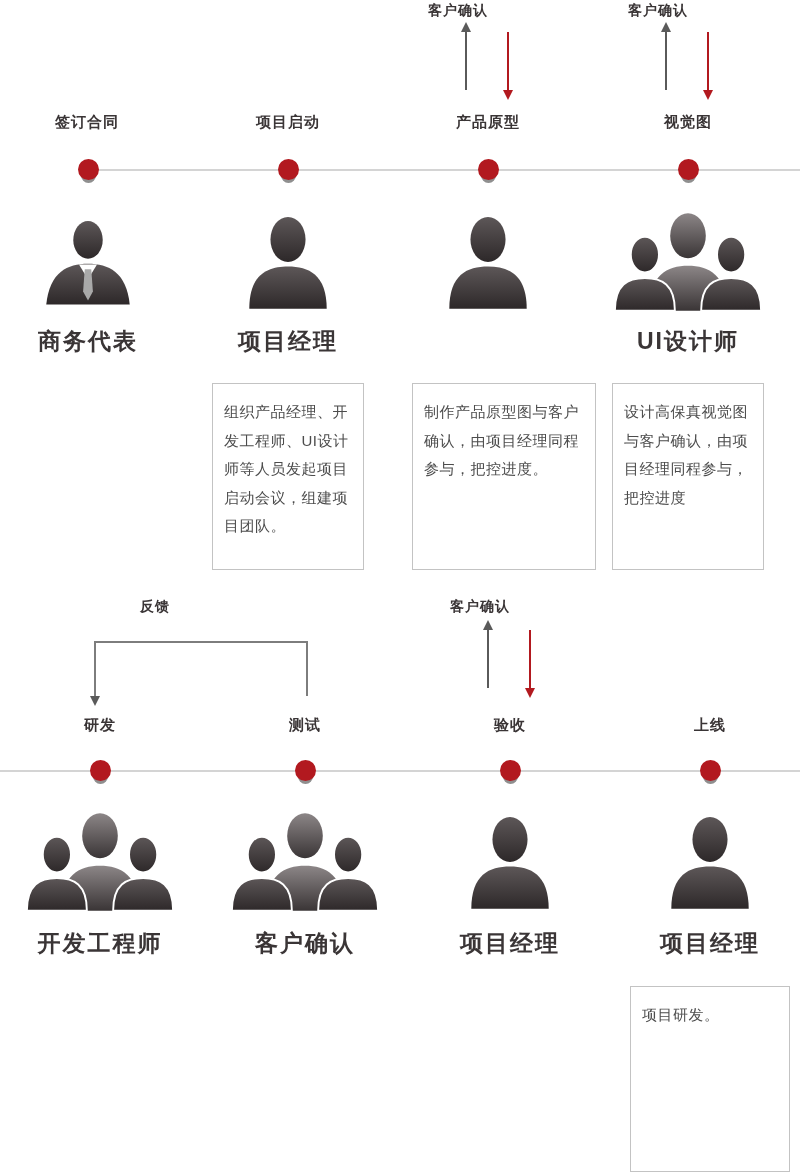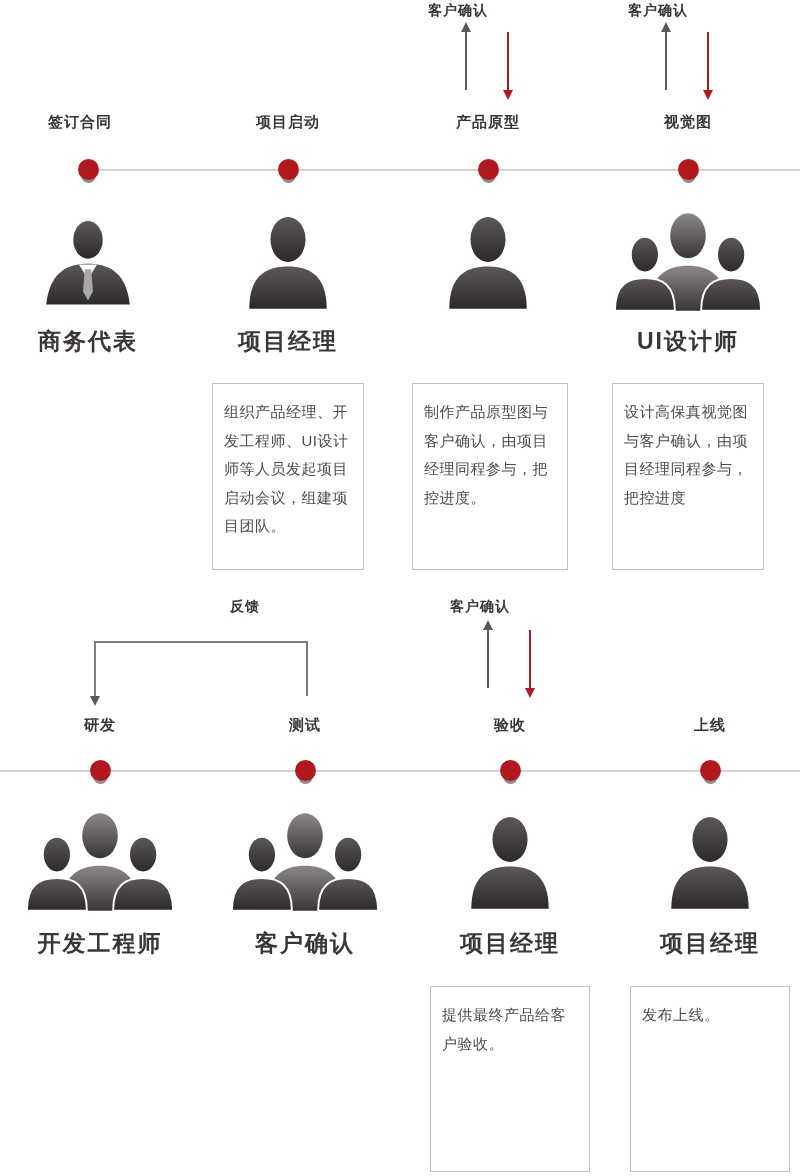--- a/index.html
+++ b/index.html
@@ -7,21 +7,21 @@
   body { font-family:"Liberation Sans","DejaVu Sans",sans-serif; }
   .canvas { position:relative; width:800px; height:1176px; background:#fff; overflow:hidden; margin:0 auto; }
   .abs { position:absolute; }
 
   .phase-label { width:120px; text-align:center; font-size:15px; font-weight:bold;
                  color:#3a3536; letter-spacing:1px; }
   .role-label  { width:220px; text-align:center; font-size:23px; font-weight:bold;
                  color:#3a3536; letter-spacing:2px; }
   .confirm-label { width:120px; font-size:14px; font-weight:bold;
                  color:#3a3536; letter-spacing:1px; }
-  .fb-label { width:120px; text-align:right; font-size:14px; font-weight:bold;
+  .fb-label { width:120px; text-align:left; font-size:14px; font-weight:bold;
                  color:#3a3536; letter-spacing:1px; }
 
   .desc-box { border:1px solid #c3c3c3; background:#fff; padding:14px 11px;
               font-size:15px; line-height:1.9; color:#4c4c4c; letter-spacing:0.5px; }
 
   .tl-line { height:2px; background:#d4d4d4; }
 
   .dot { width:21px; height:21px; }
   .dot::after { content:""; position:absolute; left:3px; top:13px; width:15px; height:11px;
                 background:#8f8f8f; border-radius:0 0 8px 8px; z-index:1; }
@@ -65,21 +65,21 @@
 <div class="canvas">
 
   <div class="abs confirm-label" style="left:428px;top:2px">客户确认</div>
   <div class="abs arr up" style="left:465px;top:32px"></div>
   <div class="abs arr down" style="left:507px;top:32px"></div>
 
   <div class="abs confirm-label" style="left:628px;top:2px">客户确认</div>
   <div class="abs arr up" style="left:665px;top:32px"></div>
   <div class="abs arr down" style="left:707px;top:32px"></div>
 
-  <div class="abs phase-label" style="left:20px;top:113px">签订合同</div>
+  <div class="abs phase-label" style="left:27px;top:113px">签订合同</div>
   <div class="abs phase-label" style="left:228px;top:113px">项目启动</div>
   <div class="abs phase-label" style="left:428px;top:113px">产品原型</div>
   <div class="abs phase-label" style="left:628px;top:113px">视觉图</div>
 
   <div class="abs tl-line" style="left:86px;top:169px;width:714px"></div>
   <div class="abs dot" style="left:78px;top:159px"></div>
   <div class="abs dot" style="left:278px;top:159px"></div>
   <div class="abs dot" style="left:478px;top:159px"></div>
   <div class="abs dot" style="left:678px;top:159px"></div>
 
@@ -112,21 +112,21 @@
       <ellipse cx="126" cy="44" rx="15" ry="19" fill="url(#pg)" stroke="#fff" stroke-width="2"></ellipse>
       <path d="M94,104 C94,76 108,69 126,69 C144,69 158,76 158,104 Z" fill="url(#pg)" stroke="#fff" stroke-width="2"></path>
     </svg>
   </div>
 
   <div class="abs role-label" style="left:-22px;top:326px">商务代表</div>
   <div class="abs role-label" style="left:178px;top:326px">项目经理</div>
   <div class="abs role-label" style="left:578px;top:326px">UI设计师</div>
 
   <div class="abs desc-box" style="left:212px;top:383px;width:152px;height:187px">组织产品经理、开发工程师、UI设计师等人员发起项目启动会议，组建项目团队。</div>
-  <div class="abs desc-box" style="left:412px;top:383px;width:156px;height:187px">制作产品原型图与客户确认，由项目经理同程参与，把控进度。</div>
+  <div class="abs desc-box" style="left:412px;top:383px;width:184px;height:187px">制作产品原型图与客户确认，由项目经理同程参与，把控进度。</div>
   <div class="abs desc-box" style="left:612px;top:383px;width:152px;height:187px">设计高保真视觉图与客户确认，由项目经理同程参与，把控进度</div>
 
   <div class="abs fb-label" style="left:140px;top:598px">反馈</div>
   <div class="abs fb-h" style="left:94px;top:641px;width:214px"></div>
   <div class="abs fb-v arrow-end" style="left:94px;top:641px;height:55px"></div>
   <div class="abs fb-v" style="left:306px;top:641px;height:55px"></div>
 
   <div class="abs confirm-label" style="left:450px;top:598px">客户确认</div>
   <div class="abs arr up" style="left:487px;top:630px"></div>
   <div class="abs arr down" style="left:529px;top:630px"></div>
@@ -173,16 +173,15 @@
       <ellipse cx="50" cy="27" rx="19.5" ry="25" fill="url(#pg)"></ellipse>
       <path d="M7,104 C7,66 27,57 50,57 C73,57 93,66 93,104 Z" fill="url(#pg)"></path>
     </svg>
   </div>
 
   <div class="abs role-label" style="left:-10px;top:928px">开发工程师</div>
   <div class="abs role-label" style="left:195px;top:928px">客户确认</div>
   <div class="abs role-label" style="left:400px;top:928px">项目经理</div>
   <div class="abs role-label" style="left:600px;top:928px">项目经理</div>
 
-  <div class="abs desc-box" style="left:430px;top:986px;width:160px;height:186px">提供最终产品给客户验收。</div>
-  <div class="abs desc-box" style="left:630px;top:986px;width:160px;height:186px">发布上线。</div>
+  <div class="abs desc-box" style="left:630px;top:986px;width:160px;height:186px">项目研发。</div>
 
 </div>
 
 </body></html>

